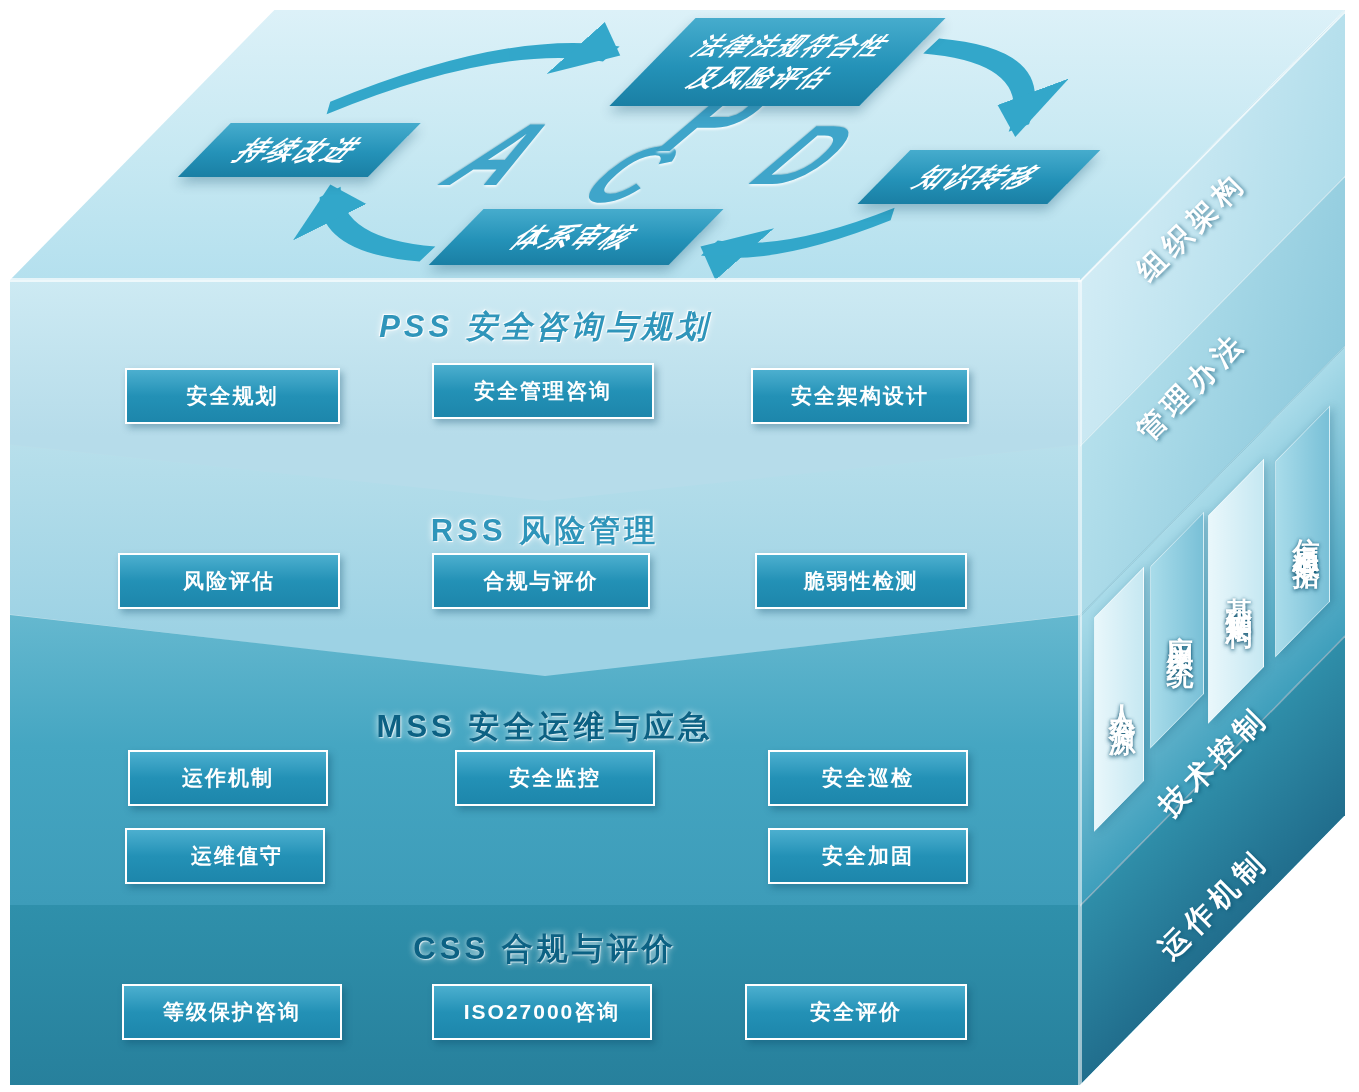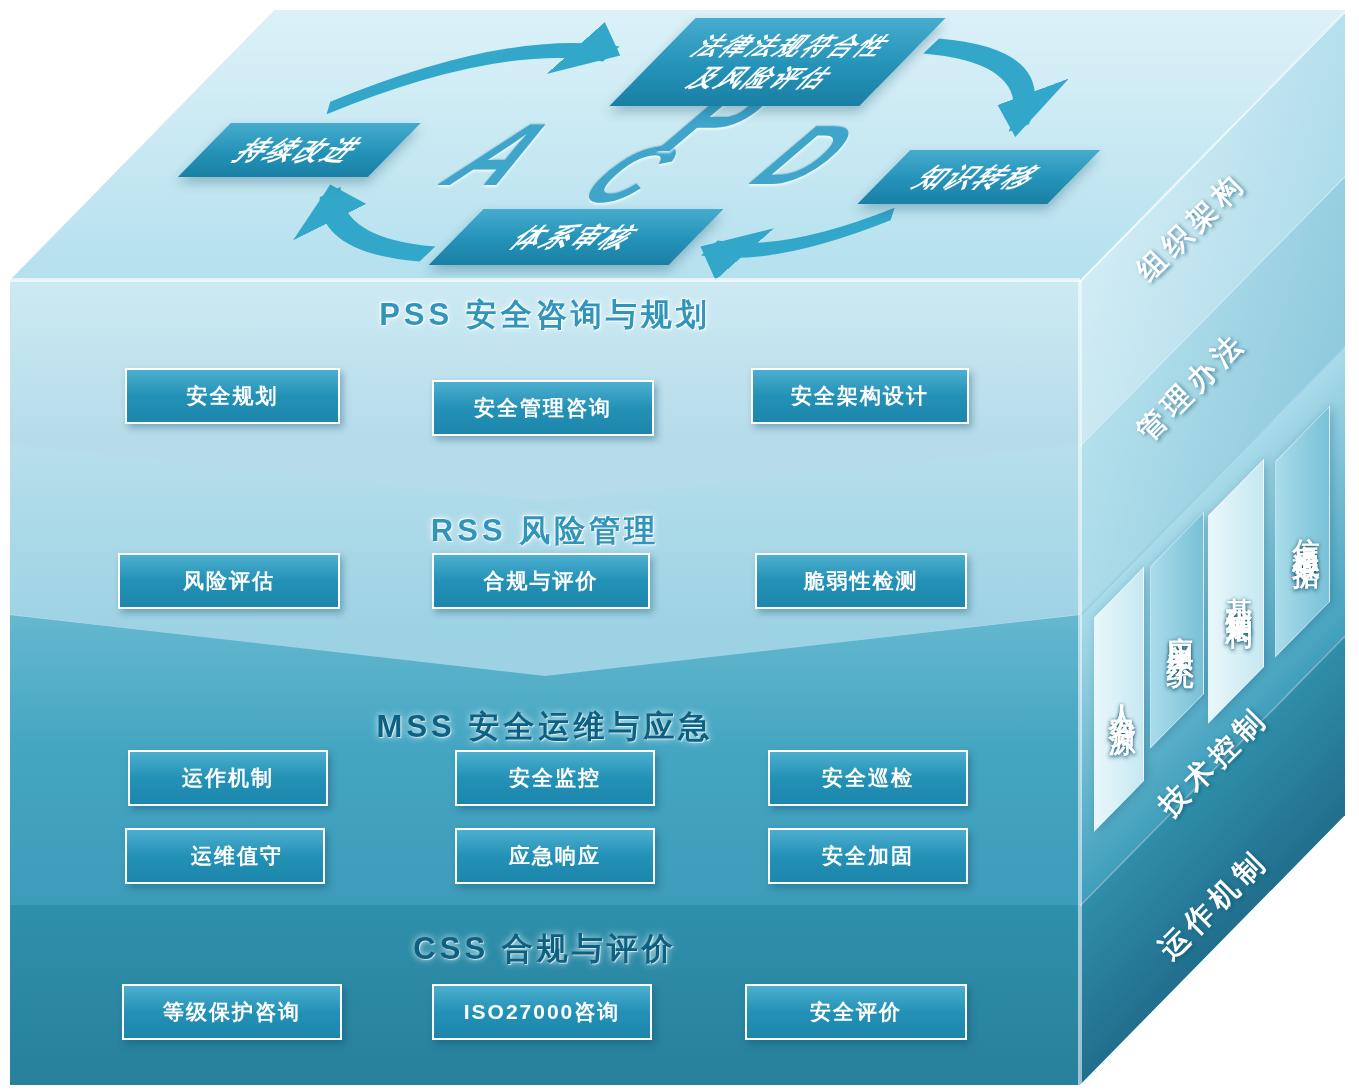--- a/index.html
+++ b/index.html
@@ -45,33 +45,33 @@
   #band-rss { top:165px; height:232px; background:linear-gradient(180deg,#b7dfeb 0%,#9dd2e4 80%);
               clip-path:polygon(0 0,50% 24%,100% 0,100% 73%,50% 100%,0 73%); }
   #band-mss { top:335px; height:290px; background:linear-gradient(180deg,#65b8cf 0%,#45a6c2 45%,#3d9cb9 100%);
               clip-path:polygon(0 0,50% 21%,100% 0,100% 100%,0 100%); }
   #band-css { top:625px; height:180px; background:linear-gradient(180deg,#2f90ab 0%,#27809c 100%); }
 
   .band-title { position:absolute; left:0; width:100%; text-align:center; font-weight:bold;
                 font-size:31px; letter-spacing:4px; }
   .title-light { color:#2f95ba; text-shadow:0 0 7px #fff, 1px 1px 1px #fff, -1px -1px 1px #fff; }
   .title-dark  { color:#0c6183; text-shadow:0 0 7px rgba(255,255,255,.85), 1px 1px 1px rgba(255,255,255,.7); }
-  #title-pss { top:14px; }
+  #title-pss { top:26px;font-style:italic; }
   #title-rss { top:230px; }
   #title-mss { top:426px; }
   #title-css { top:648px;text-align:center; }
 
   .svc-box {
     position:absolute; height:56px; display:flex; align-items:center; justify-content:center;
     color:#fff; font-weight:bold; font-size:21px; letter-spacing:2px;
     background:linear-gradient(180deg,#4cafcf 0%,#2391b6 50%,#1d86ab 100%);
     border:2px solid #fff; box-shadow:3px 4px 7px rgba(10,70,100,.35);
   }
   #b1-1 { left:115px; top:88px;  width:215px; }
-  #b1-2 { left:422px; top:100px;  width:222px; }
+  #b1-2 { left:422px; top:83px;  width:222px; }
   #b1-3 { left:741px; top:88px;  width:218px; }
   #b2-1 { left:108px; top:273px; width:222px; }
   #b2-2 { left:422px; top:273px; width:218px; }
   #b2-3 { left:745px; top:273px; width:212px; }
   #b3-1 { left:118px; top:470px; width:200px; }
   #b3-2 { left:445px; top:470px; width:200px; }
   #b3-3 { left:758px; top:470px; width:200px; }
   #b3-4 { left:115px; top:548px; width:200px;padding-left:24px; }
   #b3-5 { left:445px; top:548px; width:200px; }
   #b3-6 { left:758px; top:548px; width:200px; }
@@ -185,21 +185,20 @@
     <div id="b1-3" class="svc-box">安全架构设计</div>
 
     <div id="b2-1" class="svc-box">风险评估</div>
     <div id="b2-2" class="svc-box">合规与评价</div>
     <div id="b2-3" class="svc-box">脆弱性检测</div>
 
     <div id="b3-1" class="svc-box">运作机制</div>
     <div id="b3-2" class="svc-box">安全监控</div>
     <div id="b3-3" class="svc-box">安全巡检</div>
     <div id="b3-4" class="svc-box">运维值守</div>
-    <div id="b3-5" class="svc-box">应急响应</div>
     <div id="b3-6" class="svc-box">安全加固</div>
 
     <div id="b4-1" class="svc-box">等级保护咨询</div>
     <div id="b4-2" class="svc-box">ISO27000咨询</div>
     <div id="b4-3" class="svc-box">安全评价</div>
   </div>
 
   <div id="side-face" class="face">
     <div id="s1" class="sband"></div>
     <div id="s2" class="sband"></div>

